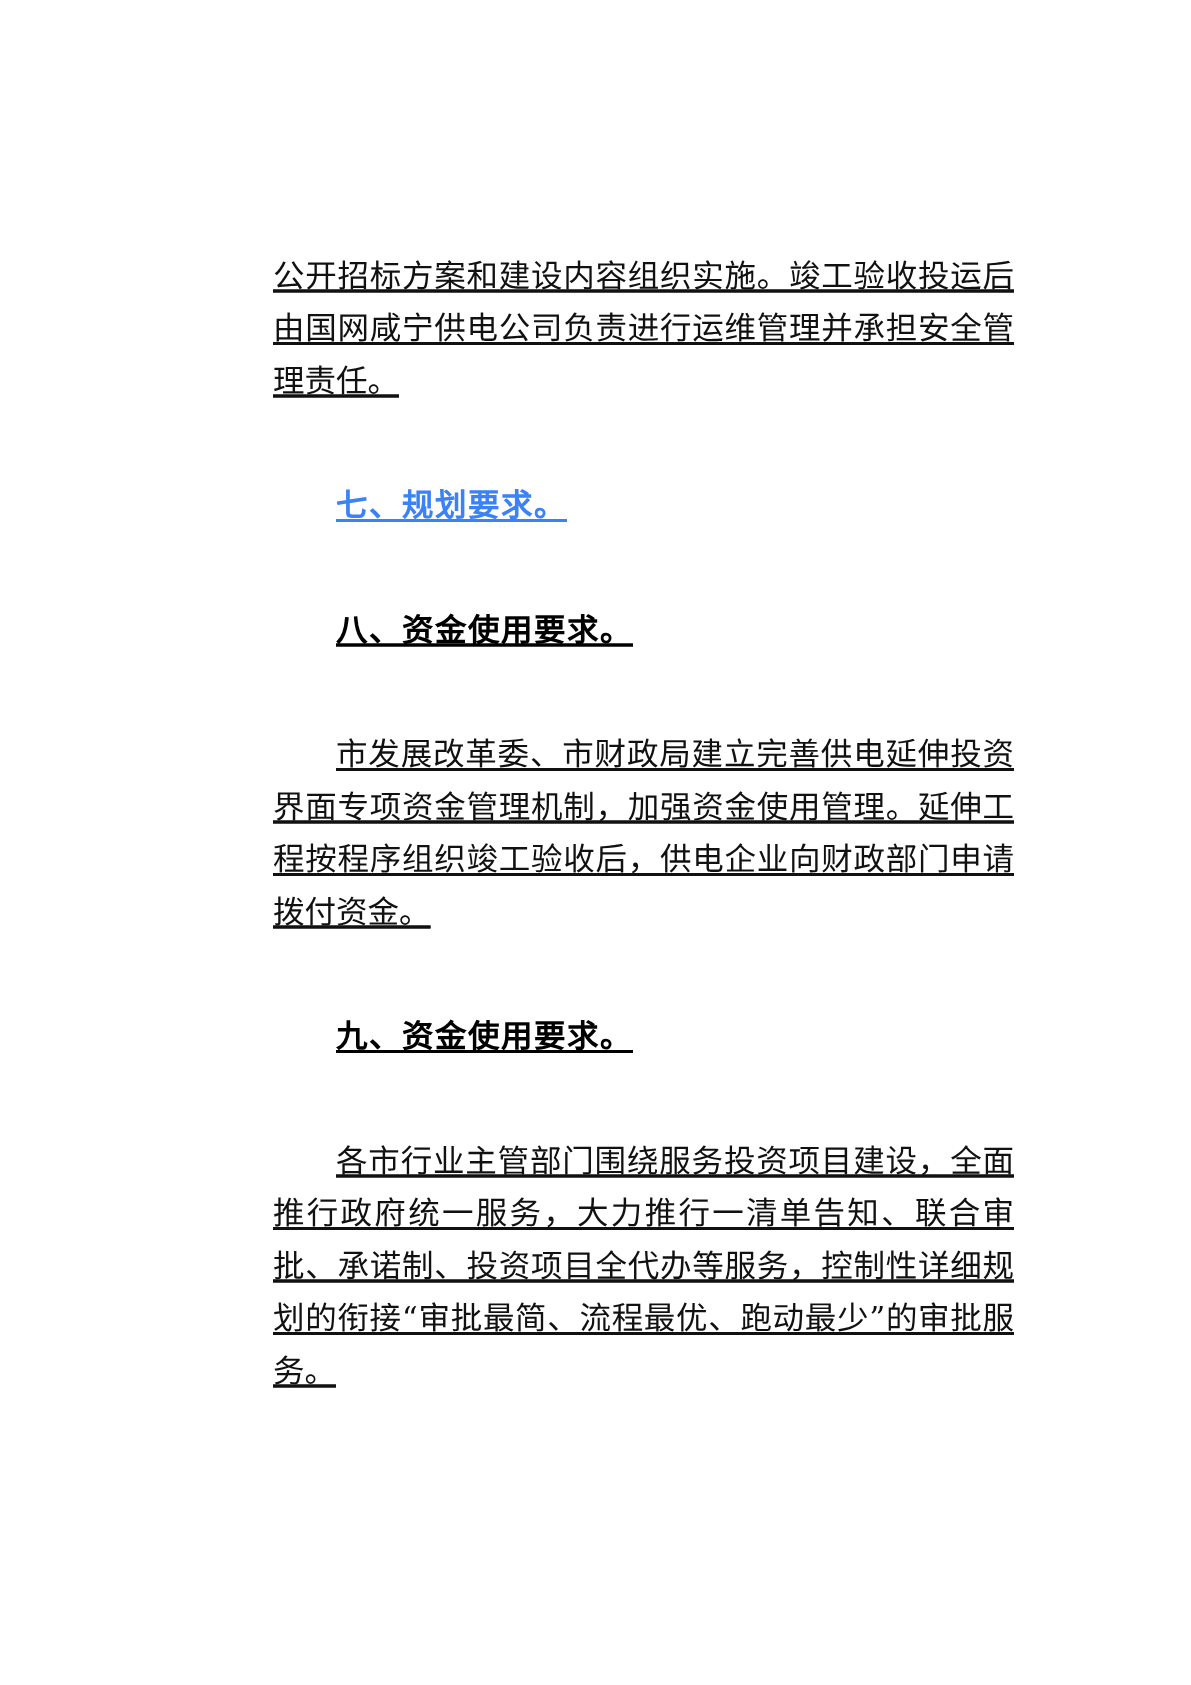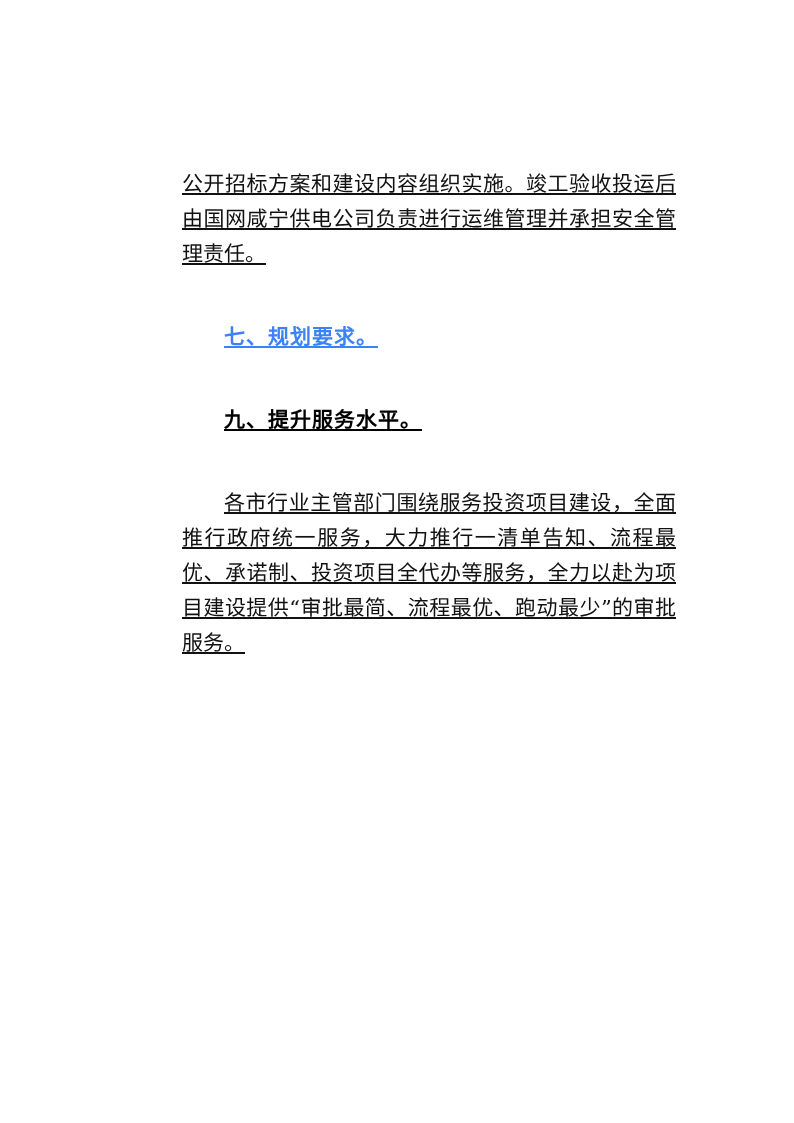--- a/index.html
+++ b/index.html
@@ -56,16 +56,18 @@
     letter-spacing: 1px;
   }
 </style>
 </head>
 <body>
 
 <div class="page" style="background: rgb(255, 255, 255);">
   <div class="doc-content" id="doc-body" style="color: rgb(17, 17, 17);">
       <p class="body-paragraph no-indent">公开招标方案和建设内容组织实施。竣工验收投运后由国网咸宁供电公司负责进行运维管理并承担安全管理责任。</p>
       <p class="section-heading" style="color: #3b82f6;">七、规划要求。</p>
-      <p class="section-heading" style="color: rgb(0, 0, 0);">九、提升服务水平。</p>
-      <p class="body-paragraph indent">各市行业主管部门围绕服务投资项目建设，全面推行政府统一服务，大力推行一清单告知、流程最优、承诺制、投资项目全代办等服务，全力以赴为项目建设提供“审批最简、流程最优、跑动最少”的审批服务。</p>
+      <p class="section-heading" style="color: rgb(0, 0, 0);">八、资金使用要求。</p>
+      <p class="body-paragraph indent">市发展改革委、市财政局建立完善供电延伸投资界面专项资金管理机制，加强资金使用管理。延伸工程按程序组织竣工验收后，供电企业向财政部门申请拨付资金。</p>
+      <p class="section-heading" style="color: rgb(0, 0, 0);">九、资金使用要求。</p>
+      <p class="body-paragraph indent">各市行业主管部门围绕服务投资项目建设，全面推行政府统一服务，大力推行一清单告知、联合审批、承诺制、投资项目全代办等服务，控制性详细规划的衔接“审批最简、流程最优、跑动最少”的审批服务。</p>
     </div>
 </div>
 
 </body></html>

